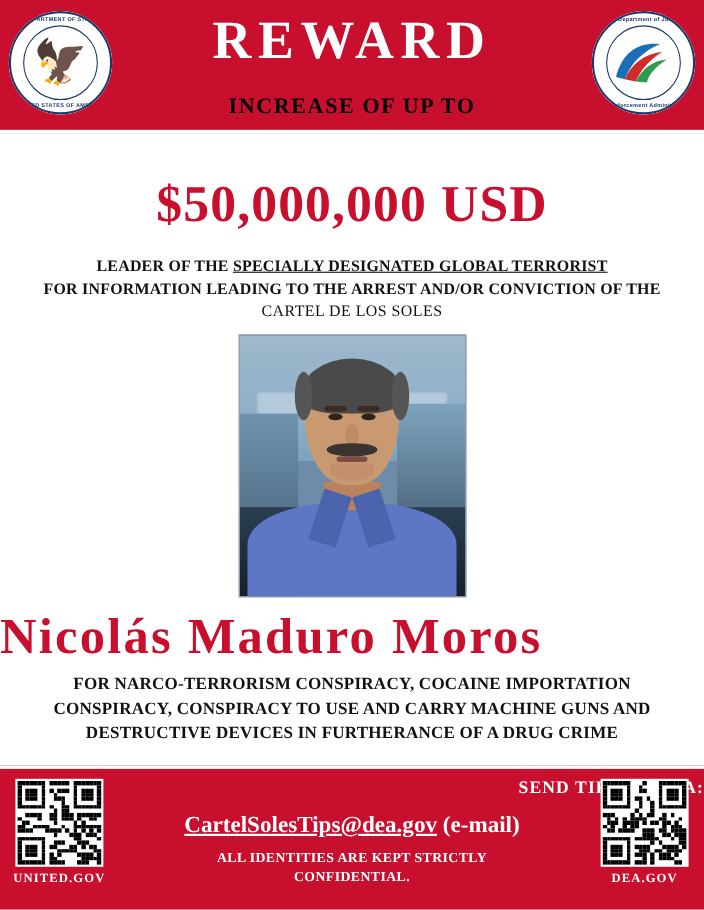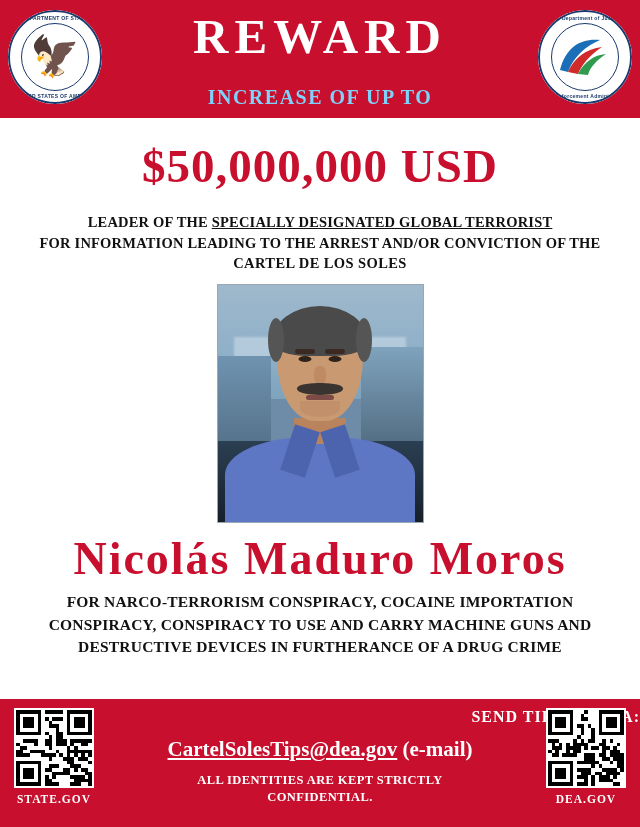--- a/index.html
+++ b/index.html
@@ -39,21 +39,21 @@
     color: #ffffff;
     font-family: "Liberation Serif", serif;
     font-weight: bold;
     font-size: 49px;
     letter-spacing: 6px;
     line-height: 1.05;
     margin: 2px 0 0 0;
     text-align: right;
   }
   .reward-sub {
-    color: #7dd3fc;
+    color: #000000;
     font-family: "Liberation Serif", serif;
     font-weight: bold;
     font-size: 20px;
     letter-spacing: 1.5px;
     margin-top: 24px;
     text-align: right;
   }
 
   
   .seal {
@@ -118,37 +118,38 @@
     padding: 22px 14px 6px 14px;
     flex: 0 0 auto;
   }
   .amount {
     color: #c8102e;
     font-family: "Liberation Serif", serif;
     font-weight: bold;
     font-size: 47px;
     letter-spacing: 1px;
     line-height: 1;
+    margin-top: 20px;
   }
 
   .info-lead {
     padding: 16px 26px 0 26px;
     text-align: center;
     font-family: "Liberation Serif", serif;
     font-weight: bold;
     font-size: 14.5px;
     line-height: 1.45;
     color: #111111;
     letter-spacing: 0.2px;
   }
   .info-lead .u { text-decoration: underline; }
   .cartel-line {
     text-align: center;
     font-family: "Liberation Serif", serif;
-    font-weight: bold;
+    font-weight: normal;
     font-size: 14.5px;
     letter-spacing: 0.4px;
     color: #111111;
     margin-top: 1px;
   }
 
   
   .photo-wrap {
     flex: 0 0 auto;
     display: flex;
@@ -196,21 +197,20 @@
   .mustache { position:absolute; left:50%; top:41.5%; transform:translateX(-50%); width:46px; height:12px; background:#3a3430; border-radius:45% 45% 50% 50%; }
   .mouth { position:absolute; left:50%; top:46.5%; transform:translateX(-50%); width:28px; height:5px; background:#7c4b45; border-radius:3px; }
   .chin  { position:absolute; left:50%; top:49%; transform:translateX(-50%); width:40px; height:16px; background:#bb8a66; border-radius:0 0 50% 50%; opacity:.55; }
   .neck  { position:absolute; left:50%; top:56%; transform:translateX(-50%); width:52px; height:26px; background:#b9835d; }
   .shirt { position:absolute; left:50%; bottom:0; transform:translateX(-50%); width:190px; height:36%; background:#5d77c4; border-radius:44% 44% 0 0; }
   .collar-l { position:absolute; left:50%; bottom:20%; transform:translateX(-50%) translateX(-20px) rotate(18deg); width:26px; height:48px; background:#4b64ad; }
   .collar-r { position:absolute; left:50%; bottom:20%; transform:translateX(-50%) translateX(20px) rotate(-18deg); width:26px; height:48px; background:#4b64ad; }
 
   
   .name {
-    text-align: center;
     color: #c8102e;
     font-family: "Liberation Serif", serif;
     font-weight: bold;
     font-size: 46px;
     letter-spacing: 2px;
     margin-top: 12px;
     line-height: 1.05;
   }
 
   .charges {
@@ -813,21 +813,21 @@
           <i class=""></i>
           <i class=""></i>
           <i class="on"></i>
           <i class="on"></i>
           <i class="on"></i>
           <i class=""></i>
           <i class=""></i>
           <i class="on"></i>
         </div>
     </div>
-    <div class="qr-label qr-label-left">STATE.GOV</div>
+    <div class="qr-label qr-label-left">UNITED.GOV</div>
 
     <div class="tips-title">SEND TIPS TO DEA:</div>
 
     <div class="email-line">
       <a class="addr" href="#" style="color:#ffffff;text-decoration:underline;text-align:center;">CartelSolesTips@dea.gov</a><span> (e-mail)</span>
     </div>
 
     <div class="confidential">
       <div>ALL IDENTITIES ARE KEPT STRICTLY</div>
       <div>CONFIDENTIAL.</div>

